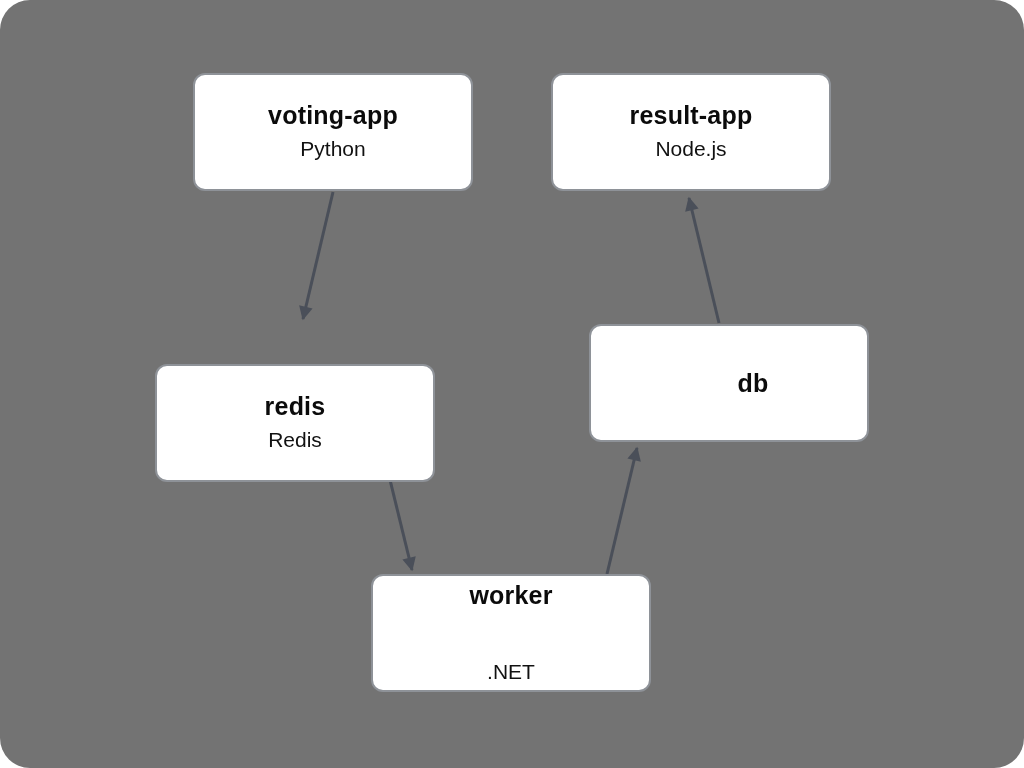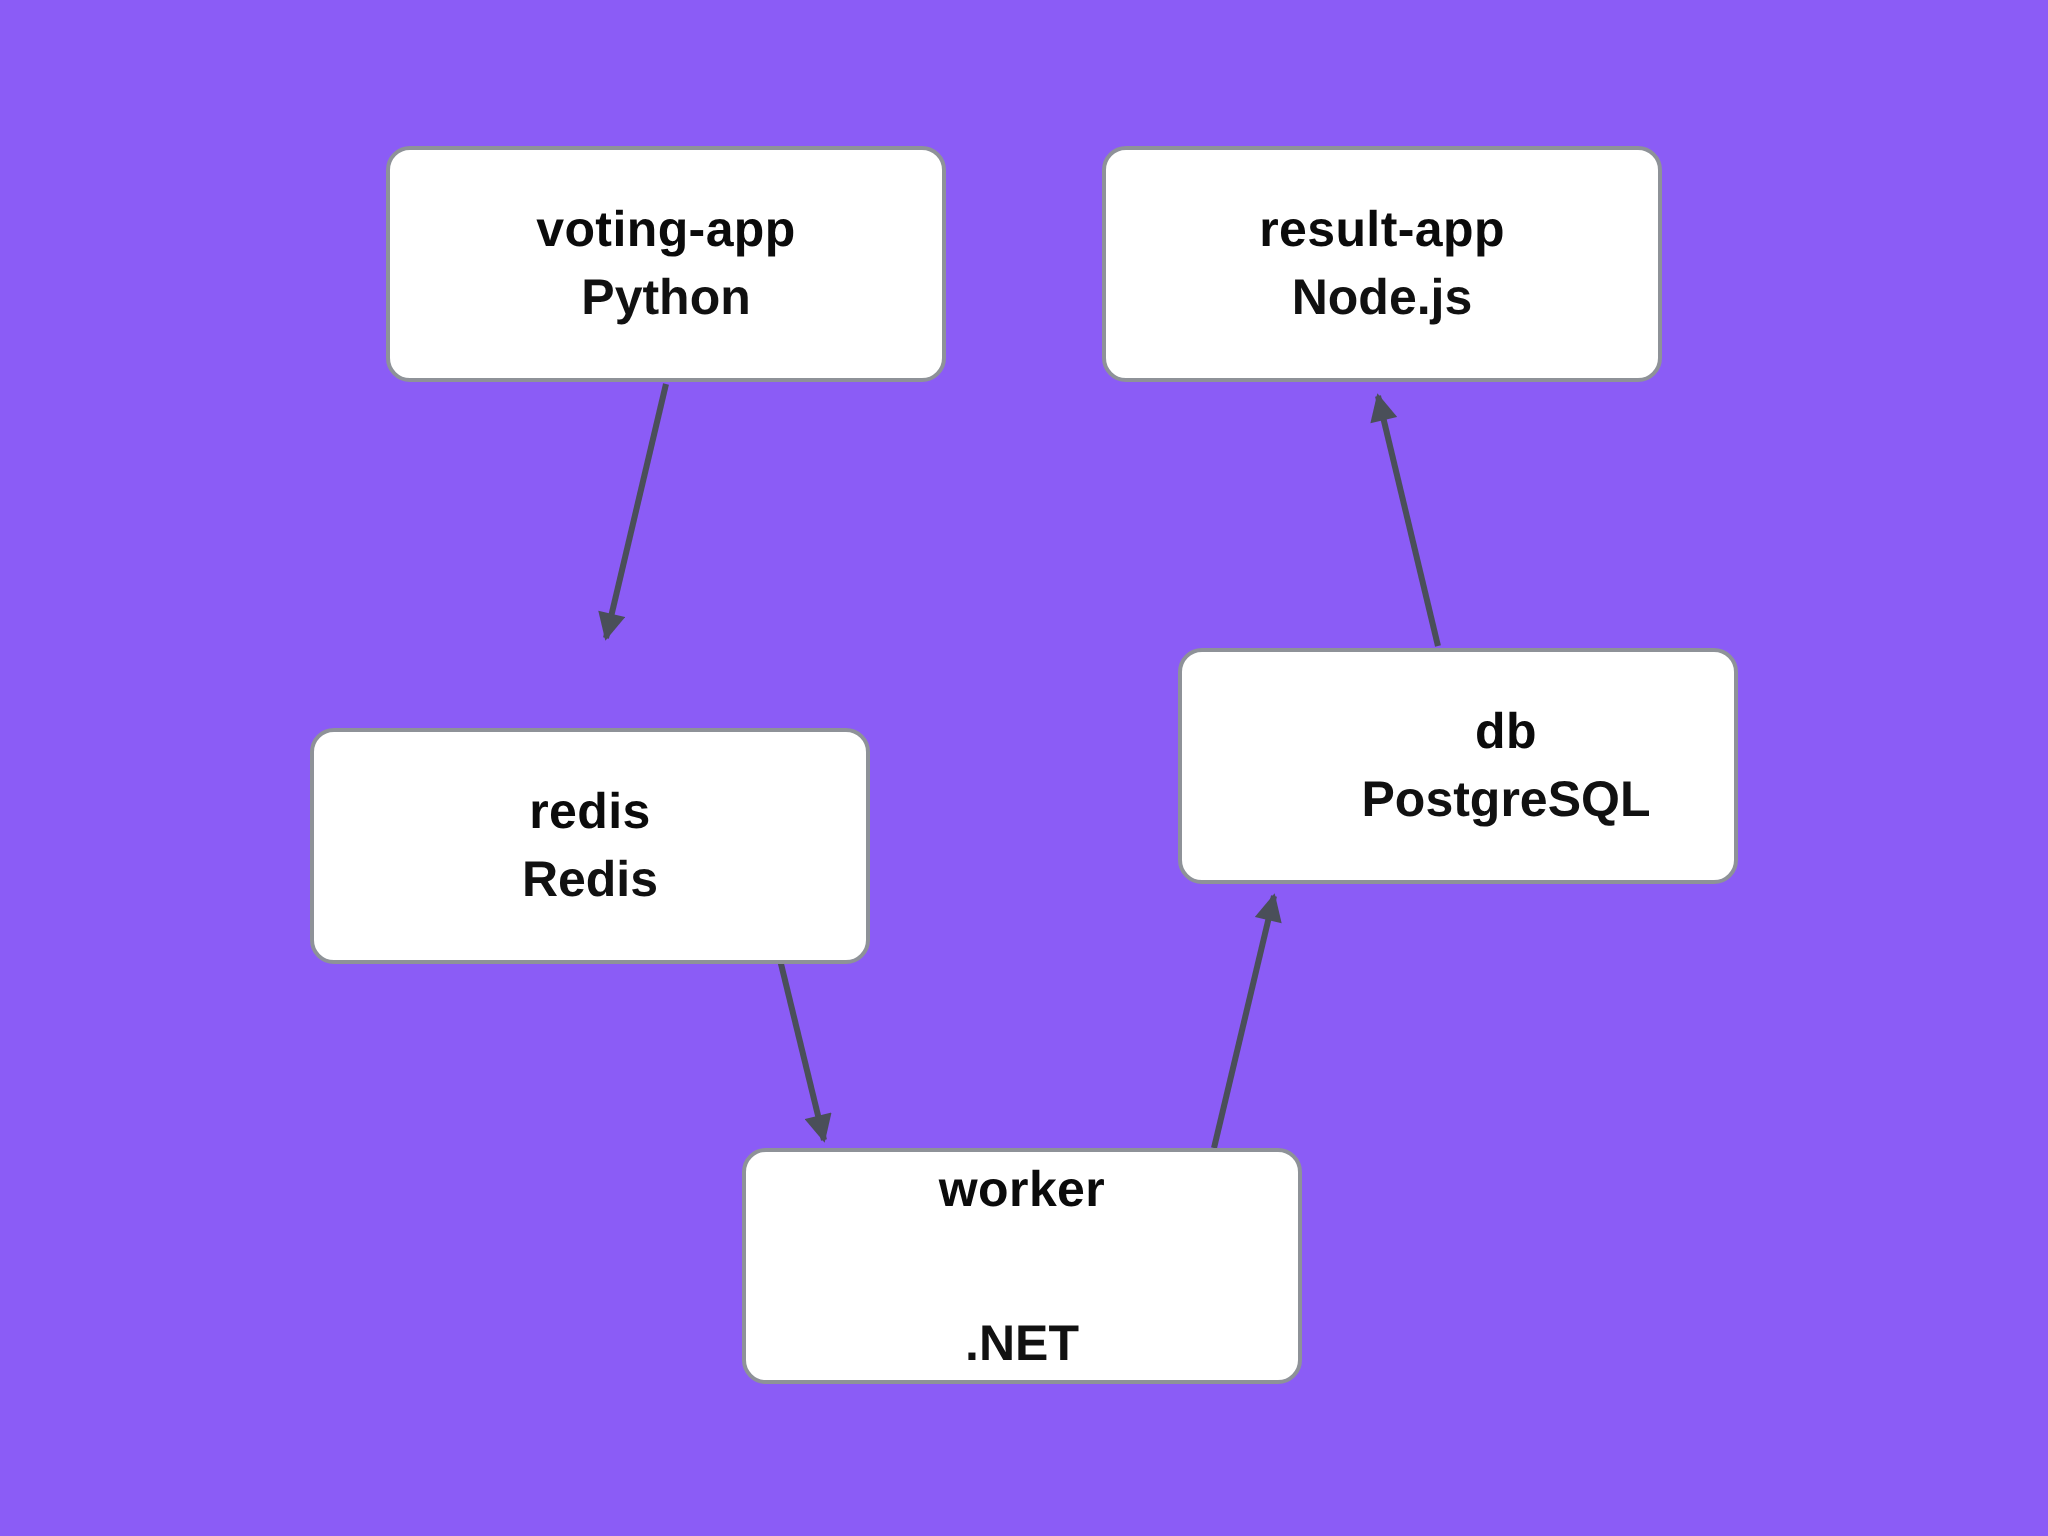--- a/index.html
+++ b/index.html
@@ -5,22 +5,23 @@
   html, body {
     margin: 0;
     padding: 0;
     background: #ffffff;
     font-family: "Liberation Sans", "DejaVu Sans", sans-serif;
   }
   .canvas {
     position: relative;
     width: 1024px;
     height: 768px;
-    background: #8b5cf6;
+    background: #737373;
     overflow: hidden;
+    border-radius: 30px;
   }
   .edges-layer {
     position: absolute;
     left: 0;
     top: 0;
     width: 1024px;
     height: 768px;
   }
   .node {
     position: absolute;
@@ -35,22 +36,22 @@
     text-align: center;
   }
   .node-title {
     font-size: 25px;
     font-weight: bold;
     color: #0b0b0b;
     line-height: 34px;
     letter-spacing: 0.2px;
   }
   .node-subtitle {
-    font-size: 25px;
-    font-weight: bold;
+    font-size: 21px;
+    font-weight: normal;
     color: #111111;
     line-height: 34px;
   }
 </style>
 </head>
 <body>
 
 <div class="canvas">
   <svg class="edges-layer" width="1024" height="768" viewBox="0 0 1024 768" xmlns="http://www.w3.org/2000/svg">
     <defs>
@@ -74,20 +75,19 @@
       <div class="node" style="left: 551px; top: 73px; width: 280px; height: 118px; border-color: rgb(142, 146, 152); background: rgb(255, 255, 255);">
     <div class="node-title">result-app</div>
     <div class="node-subtitle">Node.js</div>
   </div>
       <div class="node" style="left: 155px; top: 324px; width: 280px; height: 118px; border-color: rgb(142, 146, 152); background: rgb(255, 255, 255); margin-top: 40px;">
     <div class="node-title">redis</div>
     <div class="node-subtitle">Redis</div>
   </div>
       <div class="node" style="left: 589px; top: 324px; width: 280px; height: 118px; border-color: rgb(142, 146, 152); background: rgb(255, 255, 255); padding-left: 48px;">
     <div class="node-title">db</div>
-    <div class="node-subtitle">PostgreSQL</div>
   </div>
       <div class="node" style="left: 371px; top: 574px; width: 280px; height: 118px; border-color: rgb(142, 146, 152); background: rgb(255, 255, 255); gap: 43px;">
     <div class="node-title">worker</div>
     <div class="node-subtitle">.NET</div>
   </div>
     </div>
 </div>
 
 </body></html>

